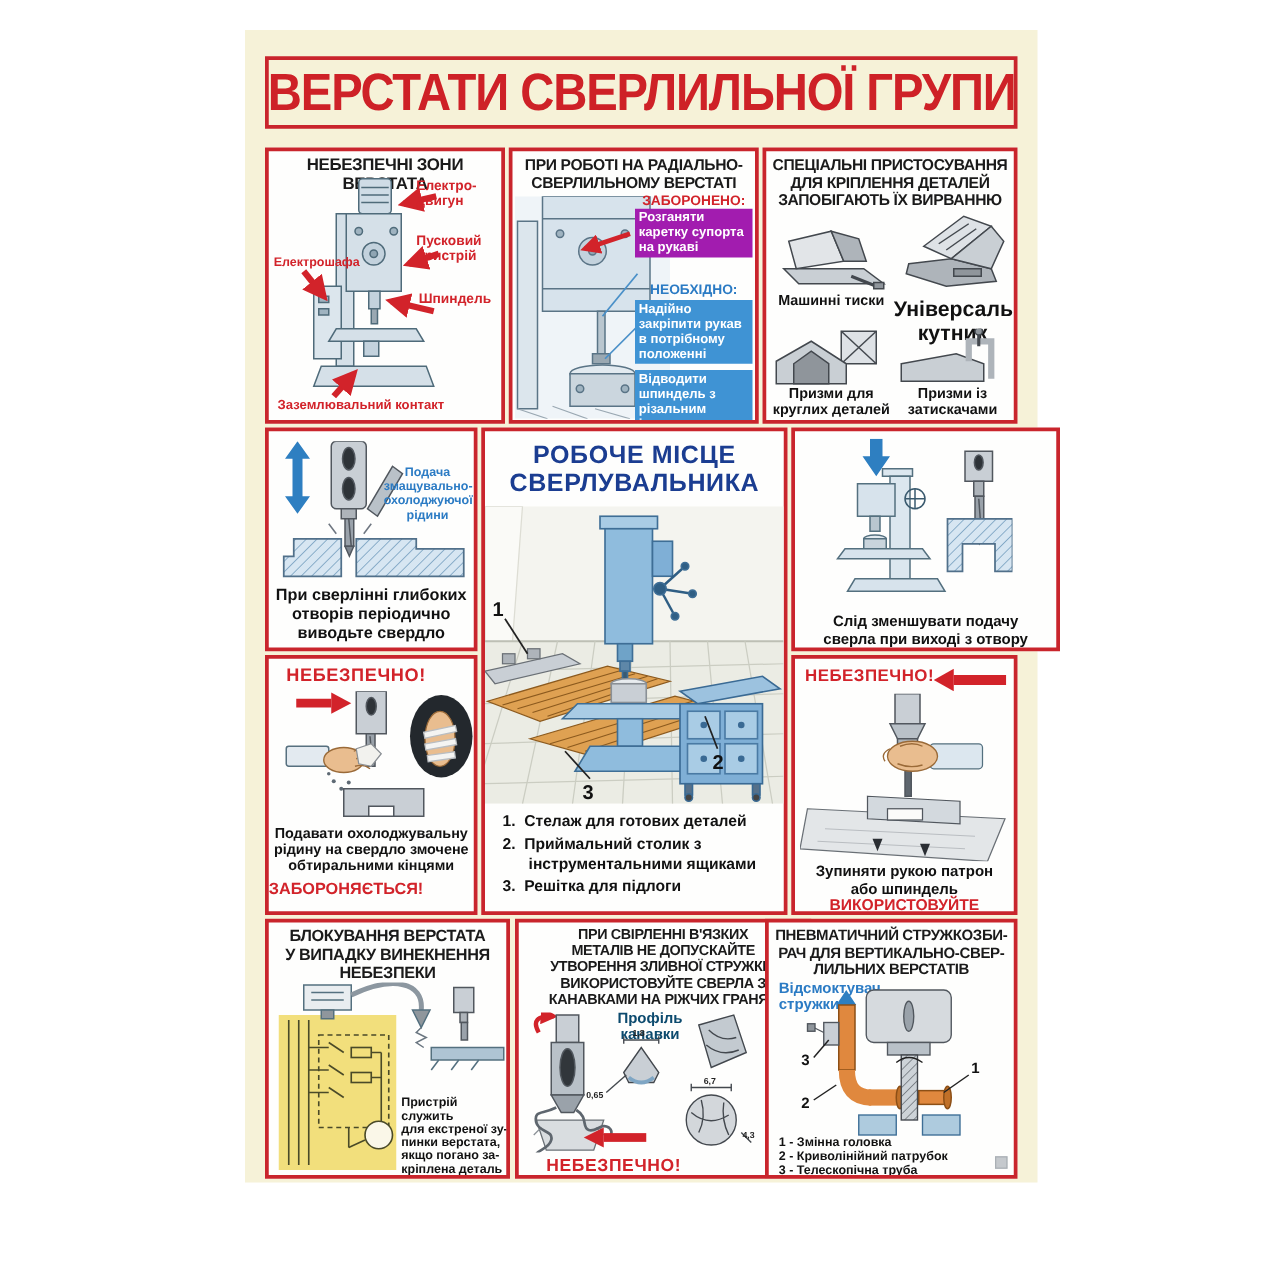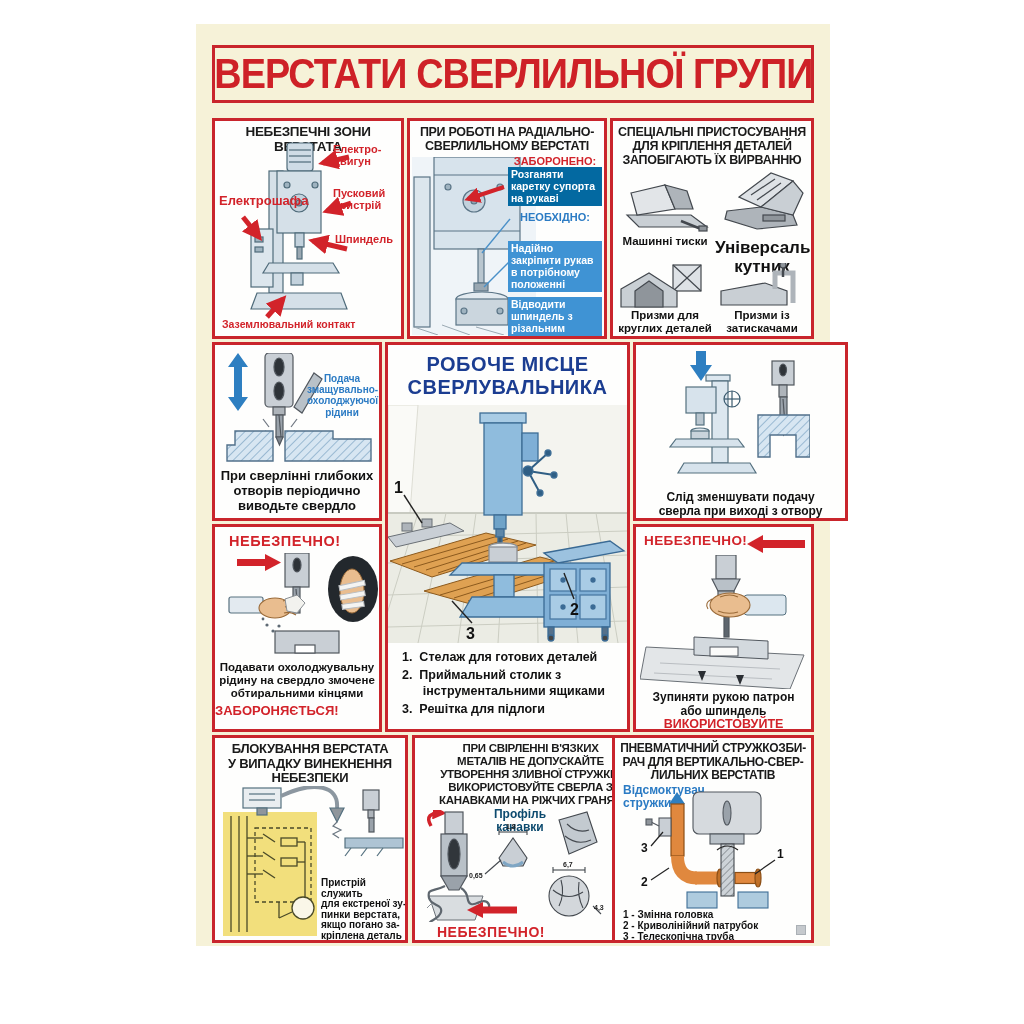--- a/index.html
+++ b/index.html
@@ -11,21 +11,21 @@
     transform:scaleX(.9);}
   .panel{position:absolute;background:#FEFEFD;border:3px solid #C9252C;box-sizing:border-box;overflow:hidden;}
   .pre{white-space:pre-line;}
   .p-title{position:absolute;left:0;right:0;text-align:center;font-weight:bold;color:#1A1A1A;
     line-height:1.13;letter-spacing:-0.3px;}
   .abs{position:absolute;}
   .redtx{color:#D2232A;font-weight:bold;}
   .bluetx{color:#2878BE;font-weight:bold;}
   .blktx{color:#111;font-weight:bold;}
   .badge{font-weight:bold;color:#fff;font-size:10.5px;line-height:1.12;padding:2px 3px;text-align:left;}
-  .badge.red{background:#0369a1;}
+  .badge.red{background:#a21caf;}
   .badge.blue{background:#3F93D4;}
   svg{display:block;}
   .wm{position:absolute;right:5px;bottom:5px;width:8px;height:8px;background:#C5C9CD;border:1px solid #AAB0B5;}
 </style>
 </head>
 <body>
 
 <svg width="0" height="0">
   <defs>
     <marker id="mAr" markerWidth="4" markerHeight="4" refX="3" refY="2" orient="auto" markerUnits="strokeWidth">
@@ -76,21 +76,21 @@
         <line x1="122" y1="62" x2="98" y2="70" marker-end="url(#mAr)"></line>
         <line x1="14" y1="76" x2="30" y2="96" marker-end="url(#mAr)"></line>
         <line x1="118" y1="108" x2="84" y2="100" marker-end="url(#mAr)"></line>
         <line x1="38" y1="176" x2="54" y2="158" marker-end="url(#mAr)"></line>
       </g>
     </svg>
     <div class="abs redtx pre" style="left:118px;top:22px;font-size:11px;line-height:1.1">Електро-
 двигун</div>
     <div class="abs redtx pre" style="left:118px;top:66px;font-size:11px;line-height:1.1">Пусковий
 пристрій</div>
-    <div class="abs redtx" style="left:4px;top:72px;font-size:13px">Електрошафа</div>
+    <div class="abs redtx" style="left:4px;top:84px;font-size:10px">Електрошафа</div>
     <div class="abs redtx" style="left:120px;top:112px;font-size:11px">Шпиндель</div>
     <div class="abs redtx" style="left:7px;top:197px;font-size:10.5px">Заземлювальний контакт</div>
   </div>
 
   <div class="panel" style="left:211px;top:94px;width:200px;height:221px">
     <div class="p-title pre" style="top:4px;font-size:12.5px">ПРИ РОБОТІ НА РАДІАЛЬНО-
 СВЕРЛИЛЬНОМУ ВЕРСТАТІ</div>
     <svg class="abs" style="left:2px;top:36px" width="124" height="178" viewBox="0 0 124 178">
       <rect x="0" y="0" width="124" height="178" fill="#EFF4F8"></rect>
       <g stroke="#5A7486" stroke-width="1.2" fill="#DCE6ED">
@@ -115,22 +115,22 @@
           <line x1="64" y1="170" x2="92" y2="178"></line>
           <line x1="96" y1="170" x2="122" y2="178"></line>
       </g>
       <line x1="92" y1="30" x2="56" y2="42" stroke="#D2232A" stroke-width="4" marker-end="url(#mAr)"></line>
       <line x1="98" y1="62" x2="70" y2="96" stroke="#4A90C8" stroke-width="1.4"></line>
       <line x1="98" y1="104" x2="72" y2="130" stroke="#4A90C8" stroke-width="1.4"></line>
     </svg>
     <div class="abs" style="left:98px;top:34px;width:94px">
       <div class="redtx" style="font-size:11px;text-align:center">ЗАБОРОНЕНО:</div>
       <div class="badge red">Розганяти каретку супорта на рукаві</div>
-      <div class="bluetx" style="font-size:11px;text-align:center;margin-top:5px;color:#2B7BC4">НЕОБХІДНО:</div>
-      <div class="badge blue" style="margin-top:18px">Надійно закріпити рукав в потрібному положенні</div>
+      <div class="bluetx" style="font-size:11px;text-align:center;margin-top:20px;color:#2B7BC4">НЕОБХІДНО:</div>
+      <div class="badge blue" style="margin-top:2px">Надійно закріпити рукав в потрібному положенні</div>
       <div class="badge blue" style="margin-top:5px">Відводити шпиндель з різальним інструментом на безпечну відстань під час встановлення та зняття деталі</div>
     </div>
   </div>
 
   <div class="panel" style="left:414px;top:94px;width:204px;height:221px">
     <div class="p-title pre" style="top:4px;font-size:12.5px">СПЕЦІАЛЬНІ ПРИСТОСУВАННЯ
 ДЛЯ КРІПЛЕННЯ ДЕТАЛЕЙ
 ЗАПОБІГАЮТЬ ЇХ ВИРВАННЮ</div>
     <svg class="abs" style="left:8px;top:54px" width="90" height="58" viewBox="0 0 90 58">
       <g stroke="#43484E" stroke-width="1.2">

